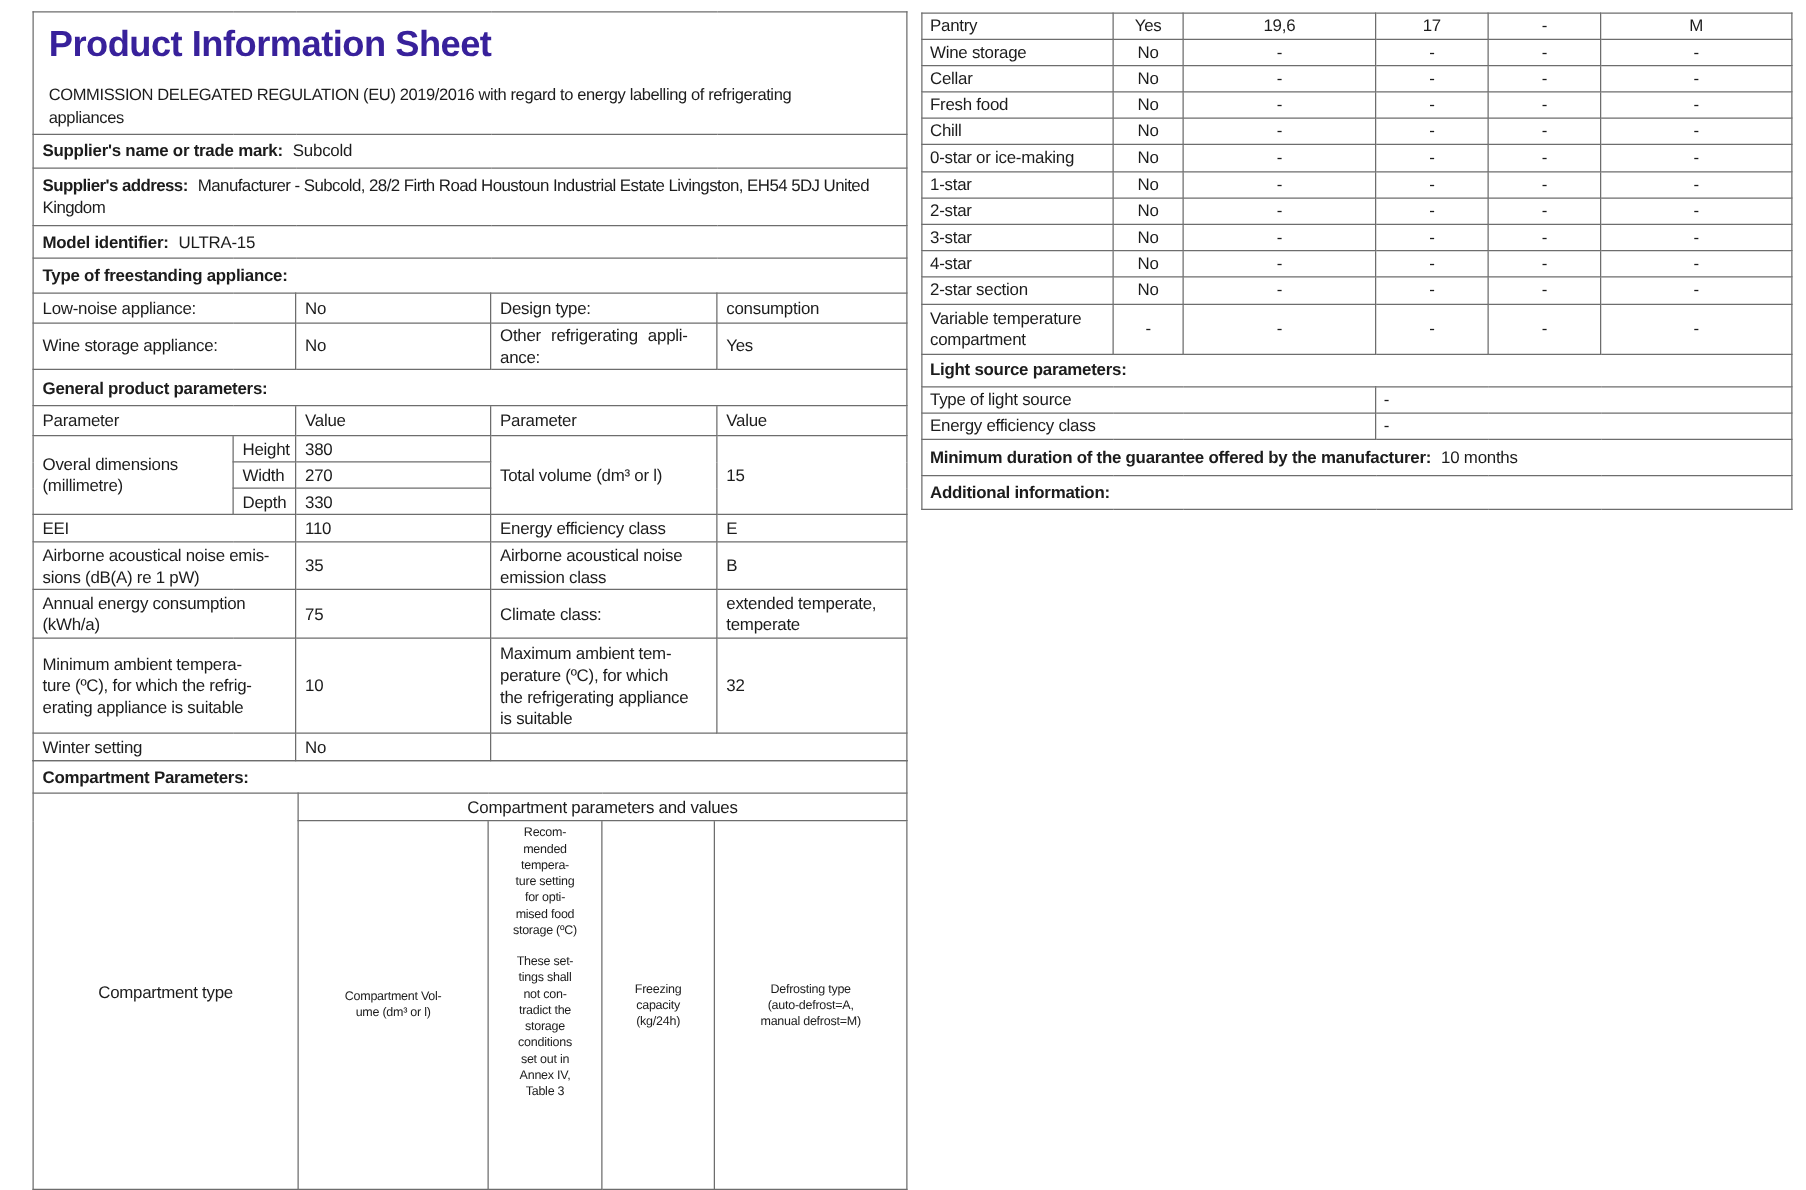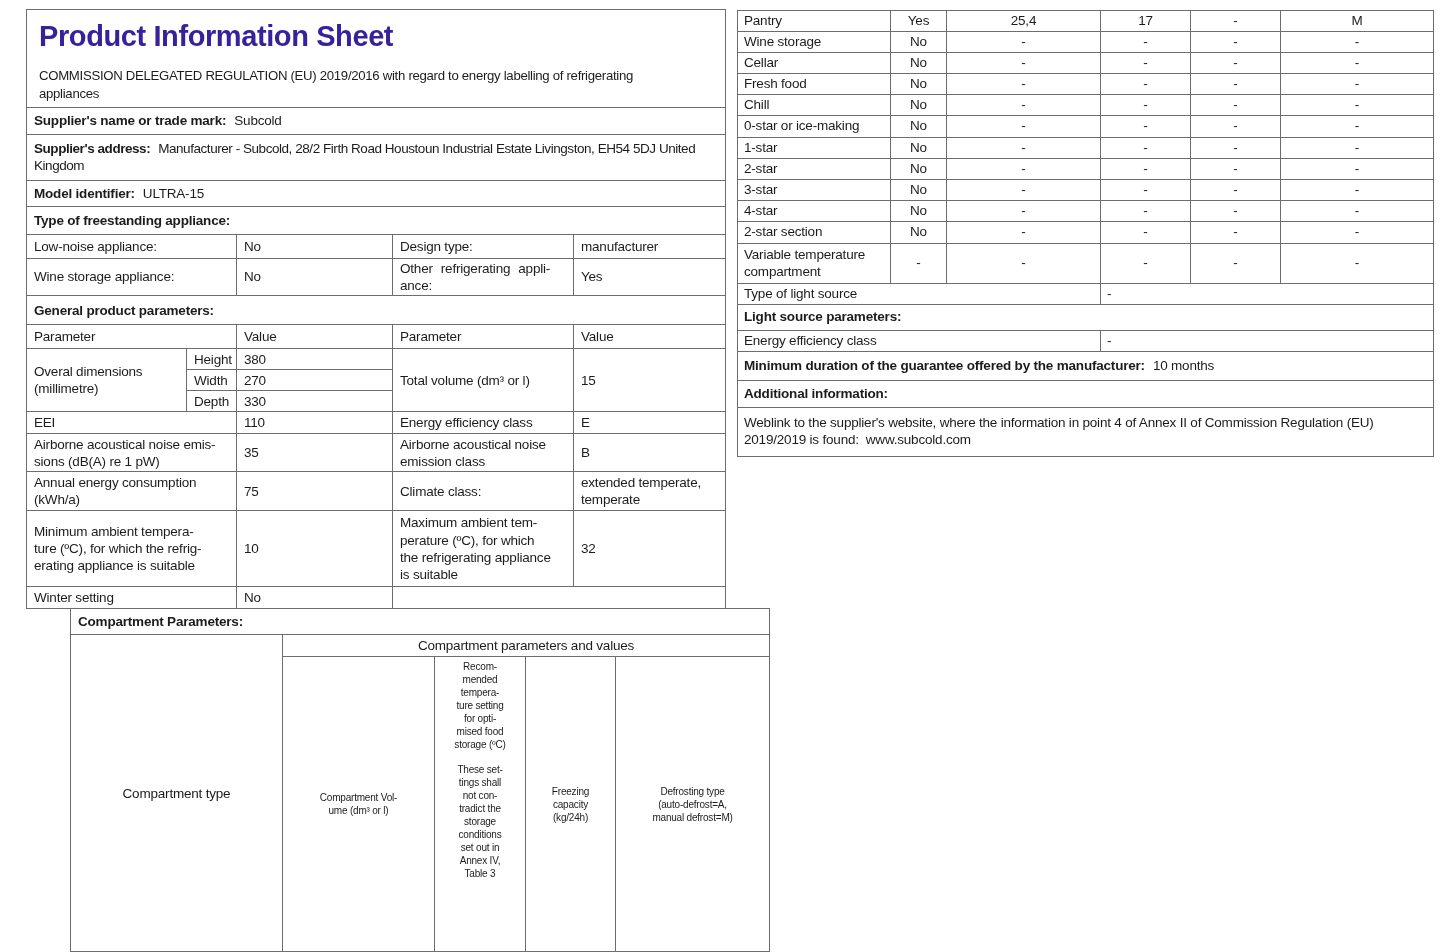--- a/index.html
+++ b/index.html
@@ -27,21 +27,21 @@
     border:1px solid var(--border);
     padding:1px 7px;
     vertical-align:middle;
     line-height:1.28;
     overflow:hidden;
   }
   .sheet-left{position:absolute;left:12px;top:9px;padding-left:14px;}
   .sheet-left table{width:699px;}
   .sheet-right{position:absolute;left:737px;top:10px;border-radius:20px;}
   .sheet-right table{width:696px;}
-  .tblB{margin-top:-1px;margin-left:44px;}
+  .tblB{margin-top:-1px;}
   .hdr{font-weight:bold;}
   .b{font-weight:bold;margin-right:8px;}
   .c{text-align:center;}
   .pre{white-space:pre-line;}
   .top{vertical-align:top;}
   .just{word-spacing:4.5px;}
   .tight{letter-spacing:-0.45px;}
   .title-cell{vertical-align:top;padding:4px 10px;}
   .doc-title{
     font-size:29px;
@@ -104,21 +104,21 @@
     </tr>
 
     <tr style="height:28px">
       <td colspan="5" class="hdr">Type of freestanding appliance:</td>
     </tr>
 
     <tr style="height:24px">
       <td colspan="2">Low-noise appliance:</td>
       <td>No</td>
       <td>Design type:</td>
-      <td>manufacturer</td>
+      <td>consumption</td>
     </tr>
 
     <tr style="height:36px">
       <td colspan="2">Wine storage appliance:</td>
       <td>No</td>
       <td class="pre just">Other refrigerating appli-
 ance:</td>
       <td>Yes</td>
     </tr>
 
@@ -254,21 +254,21 @@
         <col style="width:154px">
       <col style="width:90px">
         <col style="width:90px">
         <col style="width:153px">
     </colgroup>
 
     <tbody>
         <tr style="height:21px">
       <td>Pantry</td>
       <td class="c">Yes</td>
-      <td class="c">25,4</td>
+      <td class="c">19,6</td>
       <td class="c">17</td>
       <td class="c">-</td>
       <td class="c">M</td>
     </tr>
     <tr style="height:21px">
       <td>Wine storage</td>
       <td class="c">No</td>
       <td class="c">-</td>
       <td class="c">-</td>
       <td class="c">-</td>
@@ -349,42 +349,37 @@
     <tr style="height:40px">
       <td class="pre">Variable temperature
 compartment</td>
       <td class="c">-</td>
       <td class="c">-</td>
       <td class="c">-</td>
       <td class="c">-</td>
       <td class="c">-</td>
     </tr>
 
+    <tr style="height:26px">
+      <td colspan="6" class="hdr">Light source parameters:</td>
+    </tr>
     <tr style="height:21px">
       <td colspan="3">Type of light source</td>
       <td colspan="3">-</td>
-    </tr>
-    <tr style="height:26px">
-      <td colspan="6" class="hdr">Light source parameters:</td>
     </tr>
     <tr style="height:21px">
       <td colspan="3">Energy efficiency class</td>
       <td colspan="3">-</td>
     </tr>
 
     <tr style="height:29px">
       <td colspan="6">
         <span class="b">Minimum duration of the guarantee offered by the manufacturer:</span><span>10 months</span>
       </td>
     </tr>
 
     <tr style="height:27px">
       <td colspan="6" class="hdr">Additional information:</td>
     </tr>
 
-    <tr style="height:49px">
-      <td colspan="6" style="vertical-align:middle">
-        <span>Weblink to the supplier's website, where the information in point 4 of Annex II of Commission Regulation (EU) 2019/2019 is found:</span><span class="url">www.subcold.com</span>
-      </td>
-    </tr>
   </tbody>
     </table>
 </div>
 
 </body></html>

